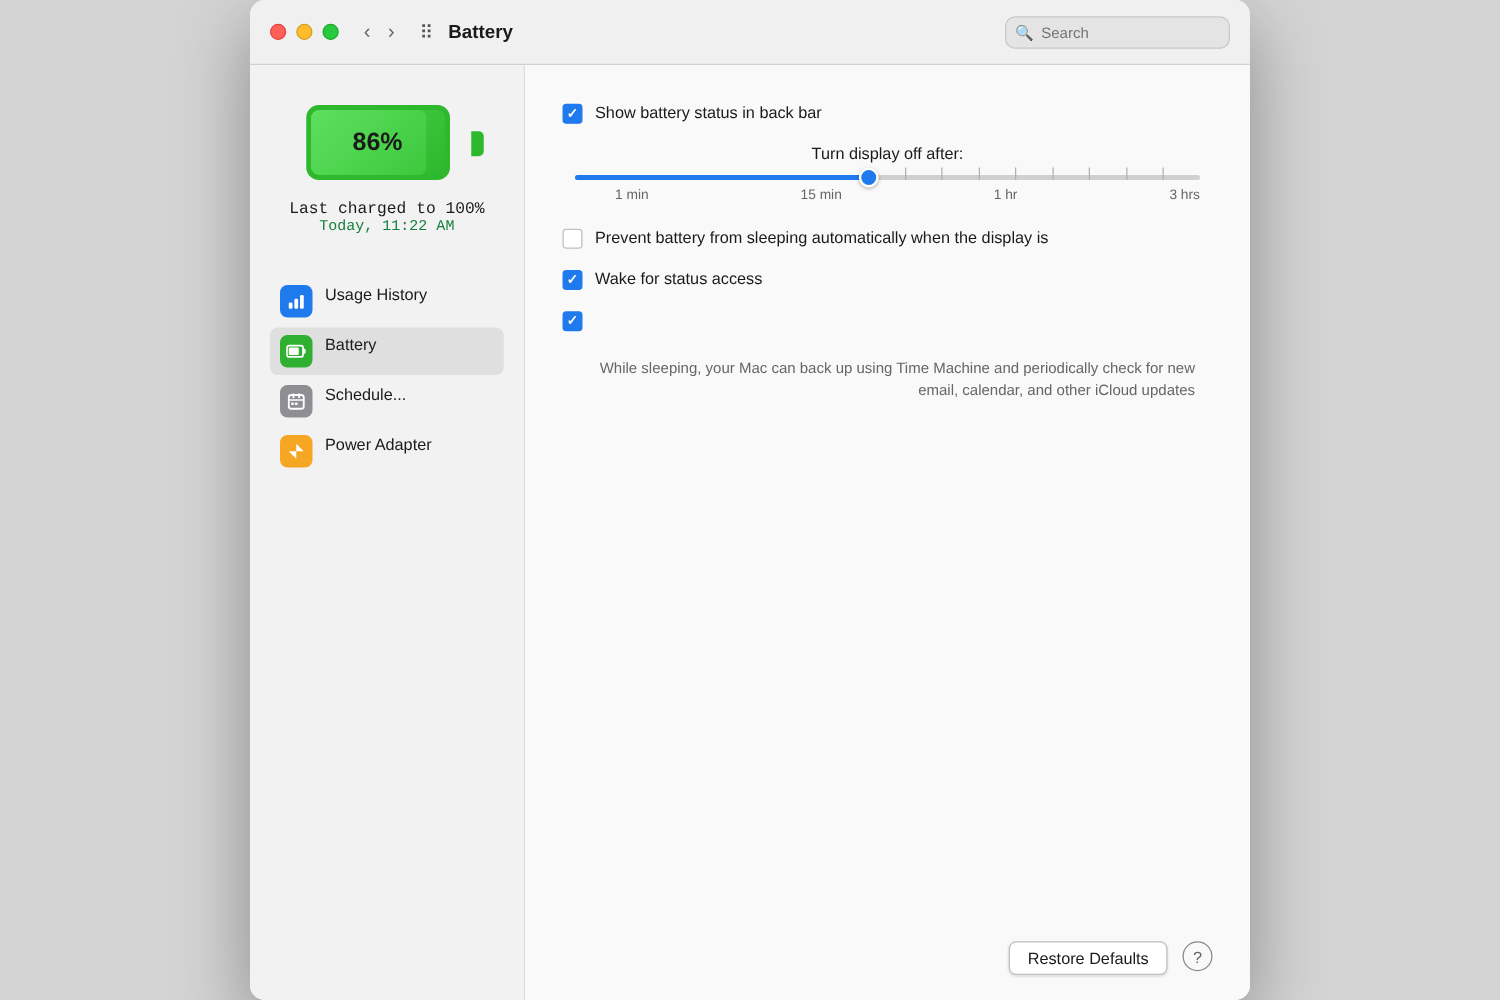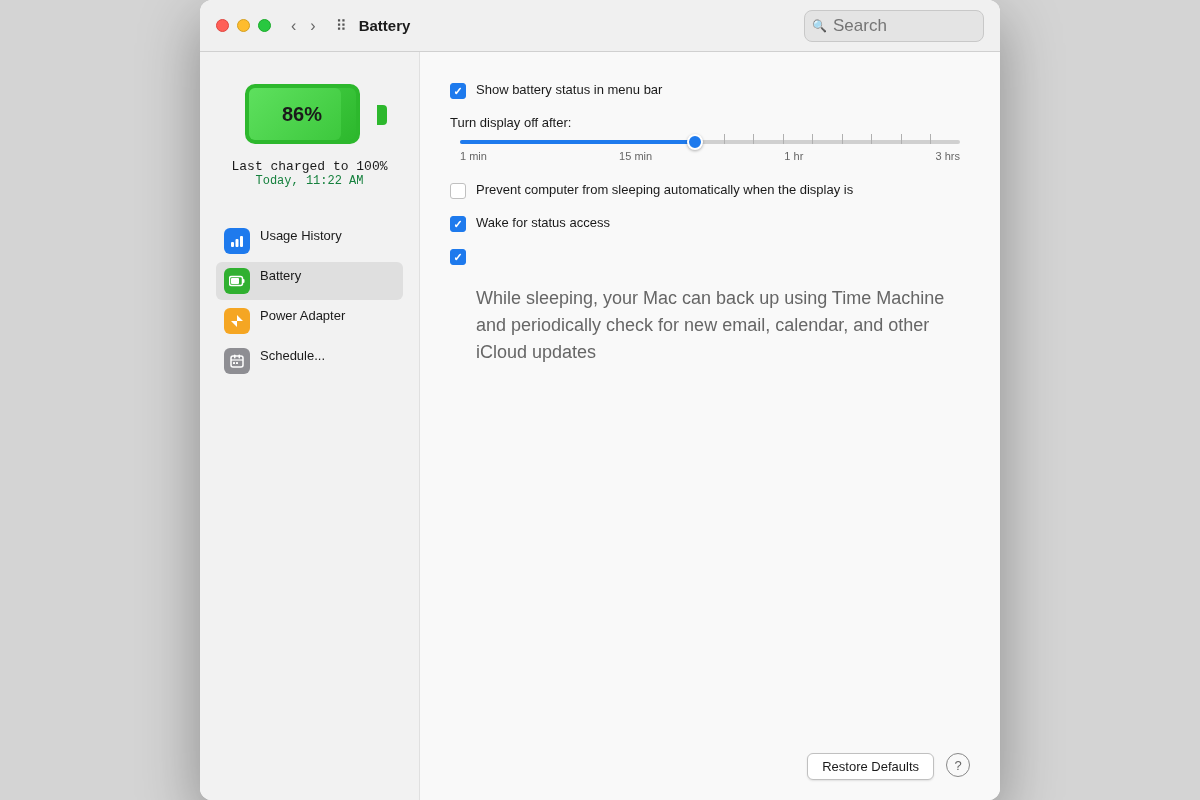--- a/index.html
+++ b/index.html
@@ -89,21 +89,21 @@
       color: #888;
       font-size: 12px;
       pointer-events: none;
     }
 
     .search-input {
       background: #e4e4e4;
       border: 1px solid #c8c8c8;
       border-radius: 8px;
       padding: 5px 10px 5px 28px;
-      font-size: 17px;
+      font-size: 12px;
       color: #888;
       width: 180px;
       outline: none;
     }
 
     
     .content {
       display: flex;
       background: #f2f2f2;
       min-height: 748px;
@@ -271,20 +271,21 @@
     }
 
     .setting-label {
       font-size: 13px;
       color: #1a1a1a;
     }
 
     
     .slider-section {
       margin-bottom: 20px;
+      text-align: center;
     }
 
     .slider-label {
       font-size: 13px;
       color: #1a1a1a;
       margin-bottom: 8px;
     }
 
     .slider-container {
       padding: 0 10px;
@@ -320,30 +321,32 @@
       top: -6px;
       left: calc(47% - 8px);
     }
 
     .slider-labels {
       display: flex;
       justify-content: space-between;
       font-size: 11px;
       color: #666;
       margin-top: 6px;
+      margin-left: 32px;
     }
 
     
     .description-text {
-      font-size: 18px;
+      font-size: 12px;
       color: #666;
       line-height: 1.5;
       margin-top: 4px;
       margin-left: 26px;
       max-width: 480px;
+      text-align: right;
     }
 
     
     .bottom-bar {
       margin-top: auto;
       display: flex;
       justify-content: flex-end;
       gap: 12px;
       padding-top: 20px;
       border-top: none;
@@ -430,50 +433,50 @@
           <div class="sidebar-icon icon-green">
             <svg width="16" height="12" viewBox="0 0 16 12" fill="none">
               <rect x="0.5" y="1.5" width="13" height="9" rx="2" stroke="white" stroke-width="1.5" fill="none"></rect>
               <rect x="2" y="3" width="8" height="6" rx="1" fill="white"></rect>
               <rect x="13.5" y="4" width="2" height="4" rx="1" fill="white"></rect>
             </svg>
           </div>
           <span>Battery</span>
         </div>
         <div class="sidebar-item">
-          <div class="sidebar-icon icon-orange">
-            <svg width="14" height="14" viewBox="0 0 14 14" fill="none">
-              <polygon points="7,1 13,7 7,7 7,13 1,7 7,7" fill="white"></polygon>
-            </svg>
-          </div>
-          <span>Power Adapter</span>
-        </div>
-        <div class="sidebar-item">
           <div class="sidebar-icon icon-gray">
             <svg width="14" height="14" viewBox="0 0 14 14" fill="none">
               <rect x="1" y="2" width="12" height="11" rx="2" stroke="white" stroke-width="1.5" fill="none"></rect>
               <rect x="4" y="0.5" width="1.5" height="4" rx="0.75" fill="white"></rect>
               <rect x="8.5" y="0.5" width="1.5" height="4" rx="0.75" fill="white"></rect>
               <line x1="1" y1="6" x2="13" y2="6" stroke="white" stroke-width="1.2"></line>
               <rect x="3" y="8" width="2" height="2" rx="0.5" fill="white"></rect>
               <rect x="6" y="8" width="2" height="2" rx="0.5" fill="white"></rect>
             </svg>
           </div>
           <span>Schedule...</span>
         </div>
+        <div class="sidebar-item">
+          <div class="sidebar-icon icon-orange">
+            <svg width="14" height="14" viewBox="0 0 14 14" fill="none">
+              <polygon points="7,1 13,7 7,7 7,13 1,7 7,7" fill="white"></polygon>
+            </svg>
+          </div>
+          <span>Power Adapter</span>
+        </div>
       </div>
     </div>
 
     <div class="main-panel">
 
       <div class="setting-row">
         <div class="checkbox">
           <span class="checkbox-check">✓</span>
         </div>
-        <span class="setting-label">Show battery status in menu bar</span>
+        <span class="setting-label">Show battery status in back bar</span>
       </div>
 
       <div class="slider-section">
         <div class="slider-label">Turn display off after:</div>
         <div class="slider-container">
           <div style="position:relative; margin: 10px 0 4px;">
             <div class="slider-track">
               <div class="slider-fill"></div>
               <div class="slider-thumb"></div>
 
@@ -496,21 +499,21 @@
             <span>15 min</span>
             <span>1 hr</span>
             <span>3 hrs</span>
           </div>
         </div>
       </div>
 
       <div class="setting-row">
         <div class="checkbox unchecked">
         </div>
-        <span class="setting-label">Prevent computer from sleeping automatically when the display is</span>
+        <span class="setting-label">Prevent battery from sleeping automatically when the display is</span>
       </div>
 
       <div class="setting-row">
         <div class="checkbox">
           <span class="checkbox-check">✓</span>
         </div>
         <span class="setting-label">Wake for status access</span>
       </div>
 
       <div class="setting-row">

